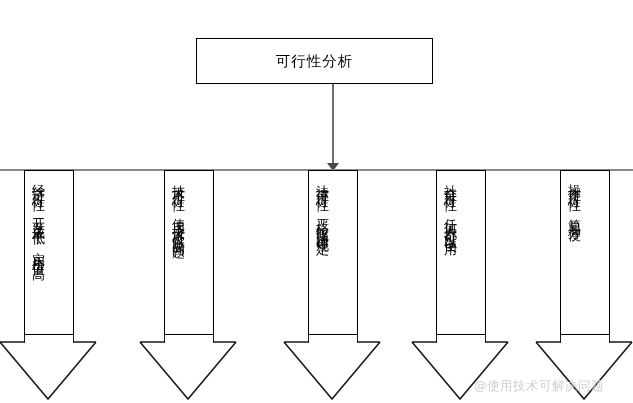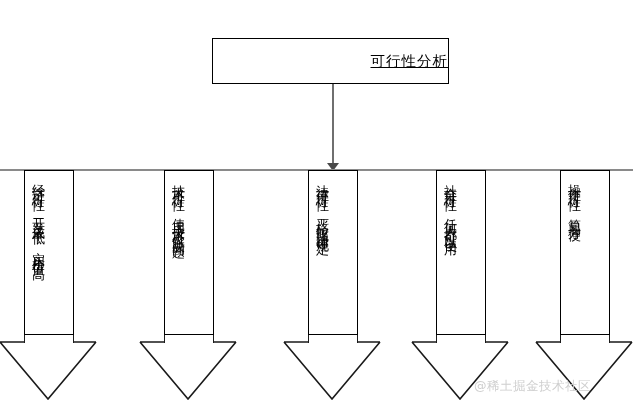--- a/index.html
+++ b/index.html
@@ -15,31 +15,30 @@
     position: relative;
     width: 633px;
     height: 403px;
     background: #ffffff;
     overflow: hidden;
   }
 
   
   .root-box {
     position: absolute;
-    left: 212px;
+    left: 196px;
     top: 38px;
     width: 237px;
     height: 46px;
     border: 1.4px solid #000000;
     background: #ffffff;
     box-sizing: border-box;
     display: flex;
     align-items: center;
-    justify-content: flex-end;
-    text-decoration: underline;
+    justify-content: center;
   }
   .root-label {
     font-size: 14.5px;
     line-height: 1;
     color: #000000;
     letter-spacing: 1px;
     white-space: nowrap;
   }
 
   
@@ -191,15 +190,15 @@
     <div class="arrow-head" style="left:-2px; top:171px;">
       <svg width="100" height="60" viewBox="0 0 100 60">
         <path d="M 2,1 L 26,1 M 76,1 L 98,1 M 2,1 L 50,58 L 98,1" fill="none" stroke="#1a1a1a" stroke-width="1.6"></path>
       </svg>
     </div>
     <div class="text-box" style="left:24px; top:0px; width:50px; height:165px;">
       <span class="vtext">操作可行性：简易方便。</span>
     </div>
   </div>
 
-  <div class="watermark">@稀土掘金技术社区</div>
+  <div class="watermark">@使用技术可解决问题</div>
 
 </div>
 
 </body></html>

